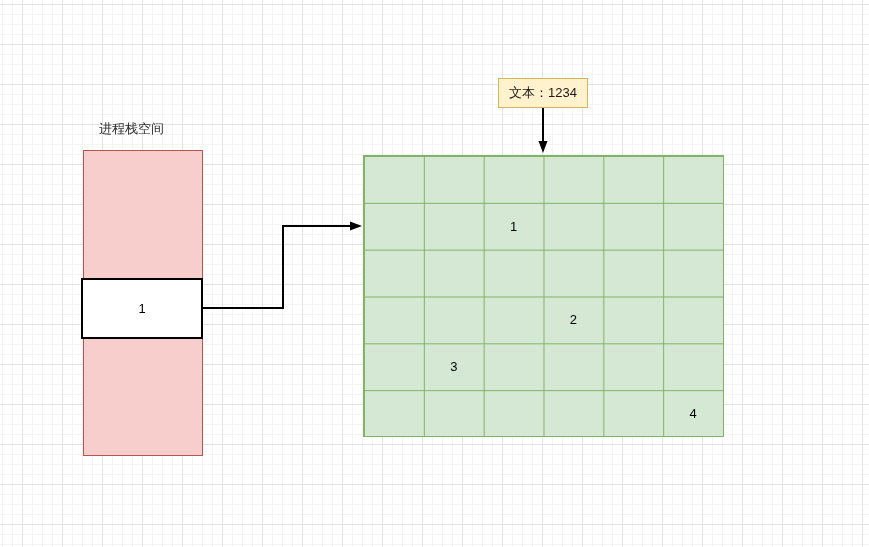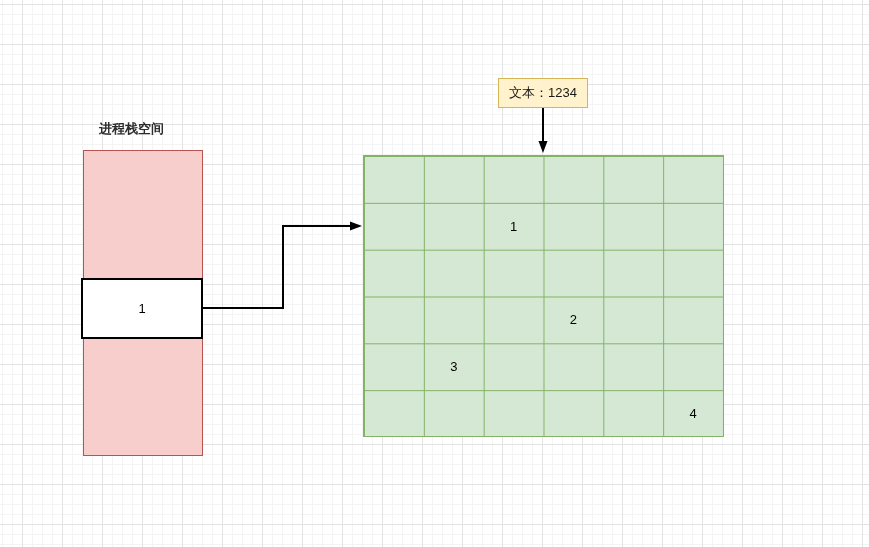--- a/index.html
+++ b/index.html
@@ -30,21 +30,20 @@
     z-index: 5;
   }
   .stack-title {
     position: absolute;
     left: 99px;
     top: 120px;
     font-size: 13px;
     color: #2d2d2d;
     white-space: nowrap;
     z-index: 2;
-    font-weight: bold;
   }
   .stack-rect {
     position: absolute;
     left: 83px;
     top: 150px;
     width: 120px;
     height: 306px;
     box-sizing: border-box;
     background: var(--stack-fill, #f8cecc);
     border: 1px solid var(--stack-border, #b85450);

